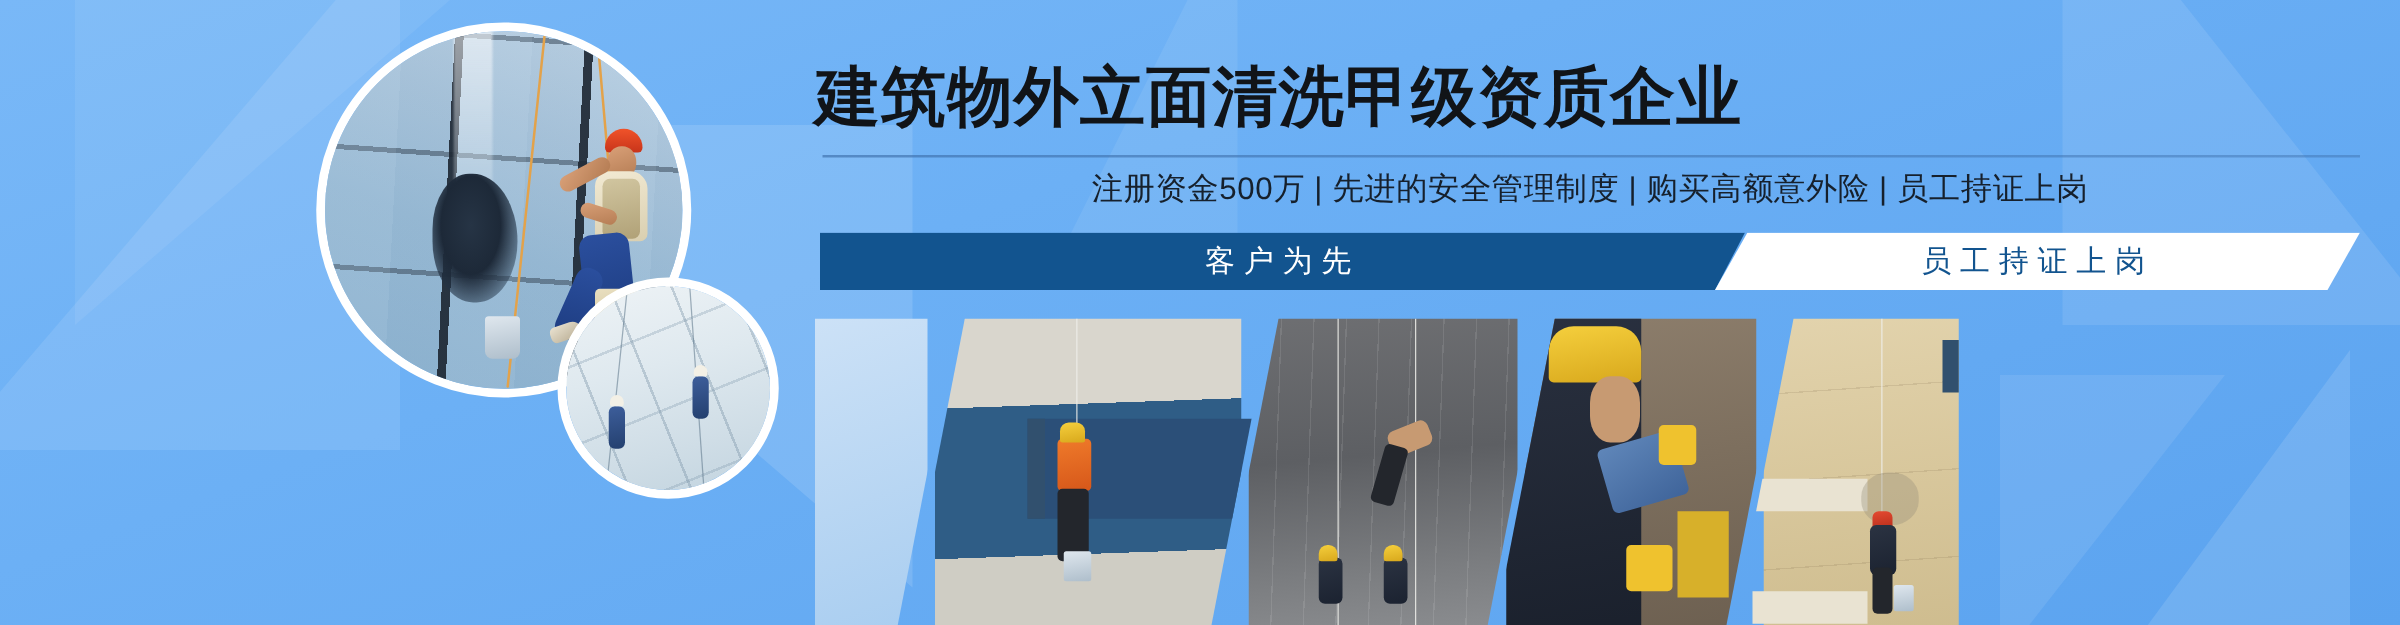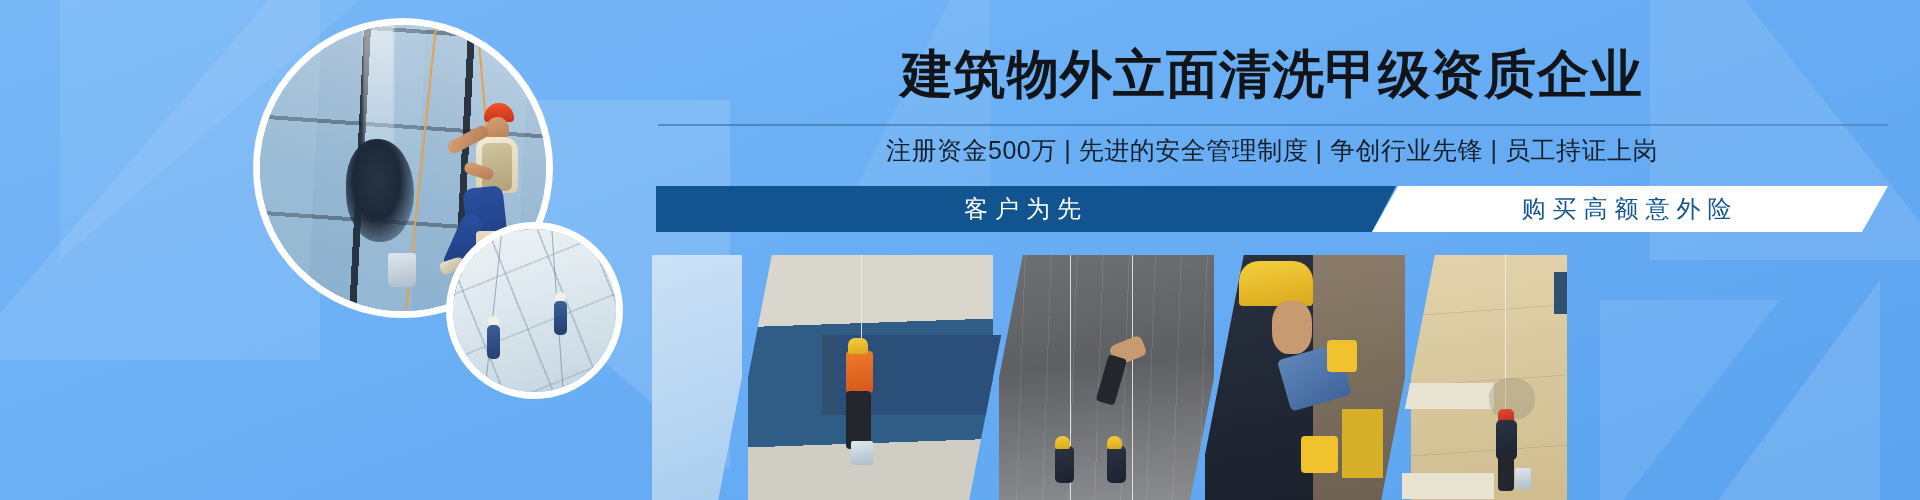--- a/index.html
+++ b/index.html
@@ -97,21 +97,21 @@
     background:linear-gradient(170deg,#3d5e9b,#24406f);}
   .w2 .h2{position:absolute;left:1px;top:-9px;width:11px;height:9px;border-radius:6px 6px 2px 2px;
     background:#f3f0e6;}
   .thinline{position:absolute;width:1px;background:rgba(90,115,135,.55);}
 
   
   .content{position:absolute;left:648px;top:0;width:1272px;height:500px;}
   .title{
     position:absolute;left:4px;top:50px;width:1240px;
     font-size:52px;font-weight:bold;color:#111418;letter-spacing:1px;
-    text-align:center;line-height:1.1;white-space:nowrap;font-family:Liberation Mono, monospace;
+    text-align:left;line-height:1.1;white-space:nowrap;
   }
   .rule{position:absolute;left:10px;top:124px;width:1230px;height:2px;
     background:linear-gradient(90deg,rgba(60,110,170,.65),rgba(60,110,170,.45));}
   .subtitle{
     position:absolute;left:4px;top:134px;width:1240px;
     font-size:25px;color:#16202c;text-align:center;white-space:nowrap;letter-spacing:.5px;
   }
 
   
   .slogans{position:absolute;left:8px;top:186px;width:1232px;height:46px;}
@@ -223,28 +223,28 @@
       <div class="w2" style="left:101px;top:72px;">
           <div class="h2"></div>
         </div>
     </div>
   </div>
 
   <div class="content">
 
     <div class="title">建筑物外立面清洗甲级资质企业</div>
     <div class="rule"></div>
-    <div class="subtitle">注册资金500万 | 先进的安全管理制度 | 争创行业先锋 | 员工持证上岗</div>
+    <div class="subtitle">注册资金500万 | 先进的安全管理制度 | 购买高额意外险 | 员工持证上岗</div>
 
     <div class="slogans">
       <div class="sl-dark">
         <span>客户为先</span>
       </div>
       <div class="sl-light">
-        <span>购买高额意外险</span>
+        <span>员工持证上岗</span>
       </div>
     </div>
   </div>
 
   <div class="strip">
 
     <div class="pane p0">
       <div class="inner sc-blank"></div>
     </div>
 

